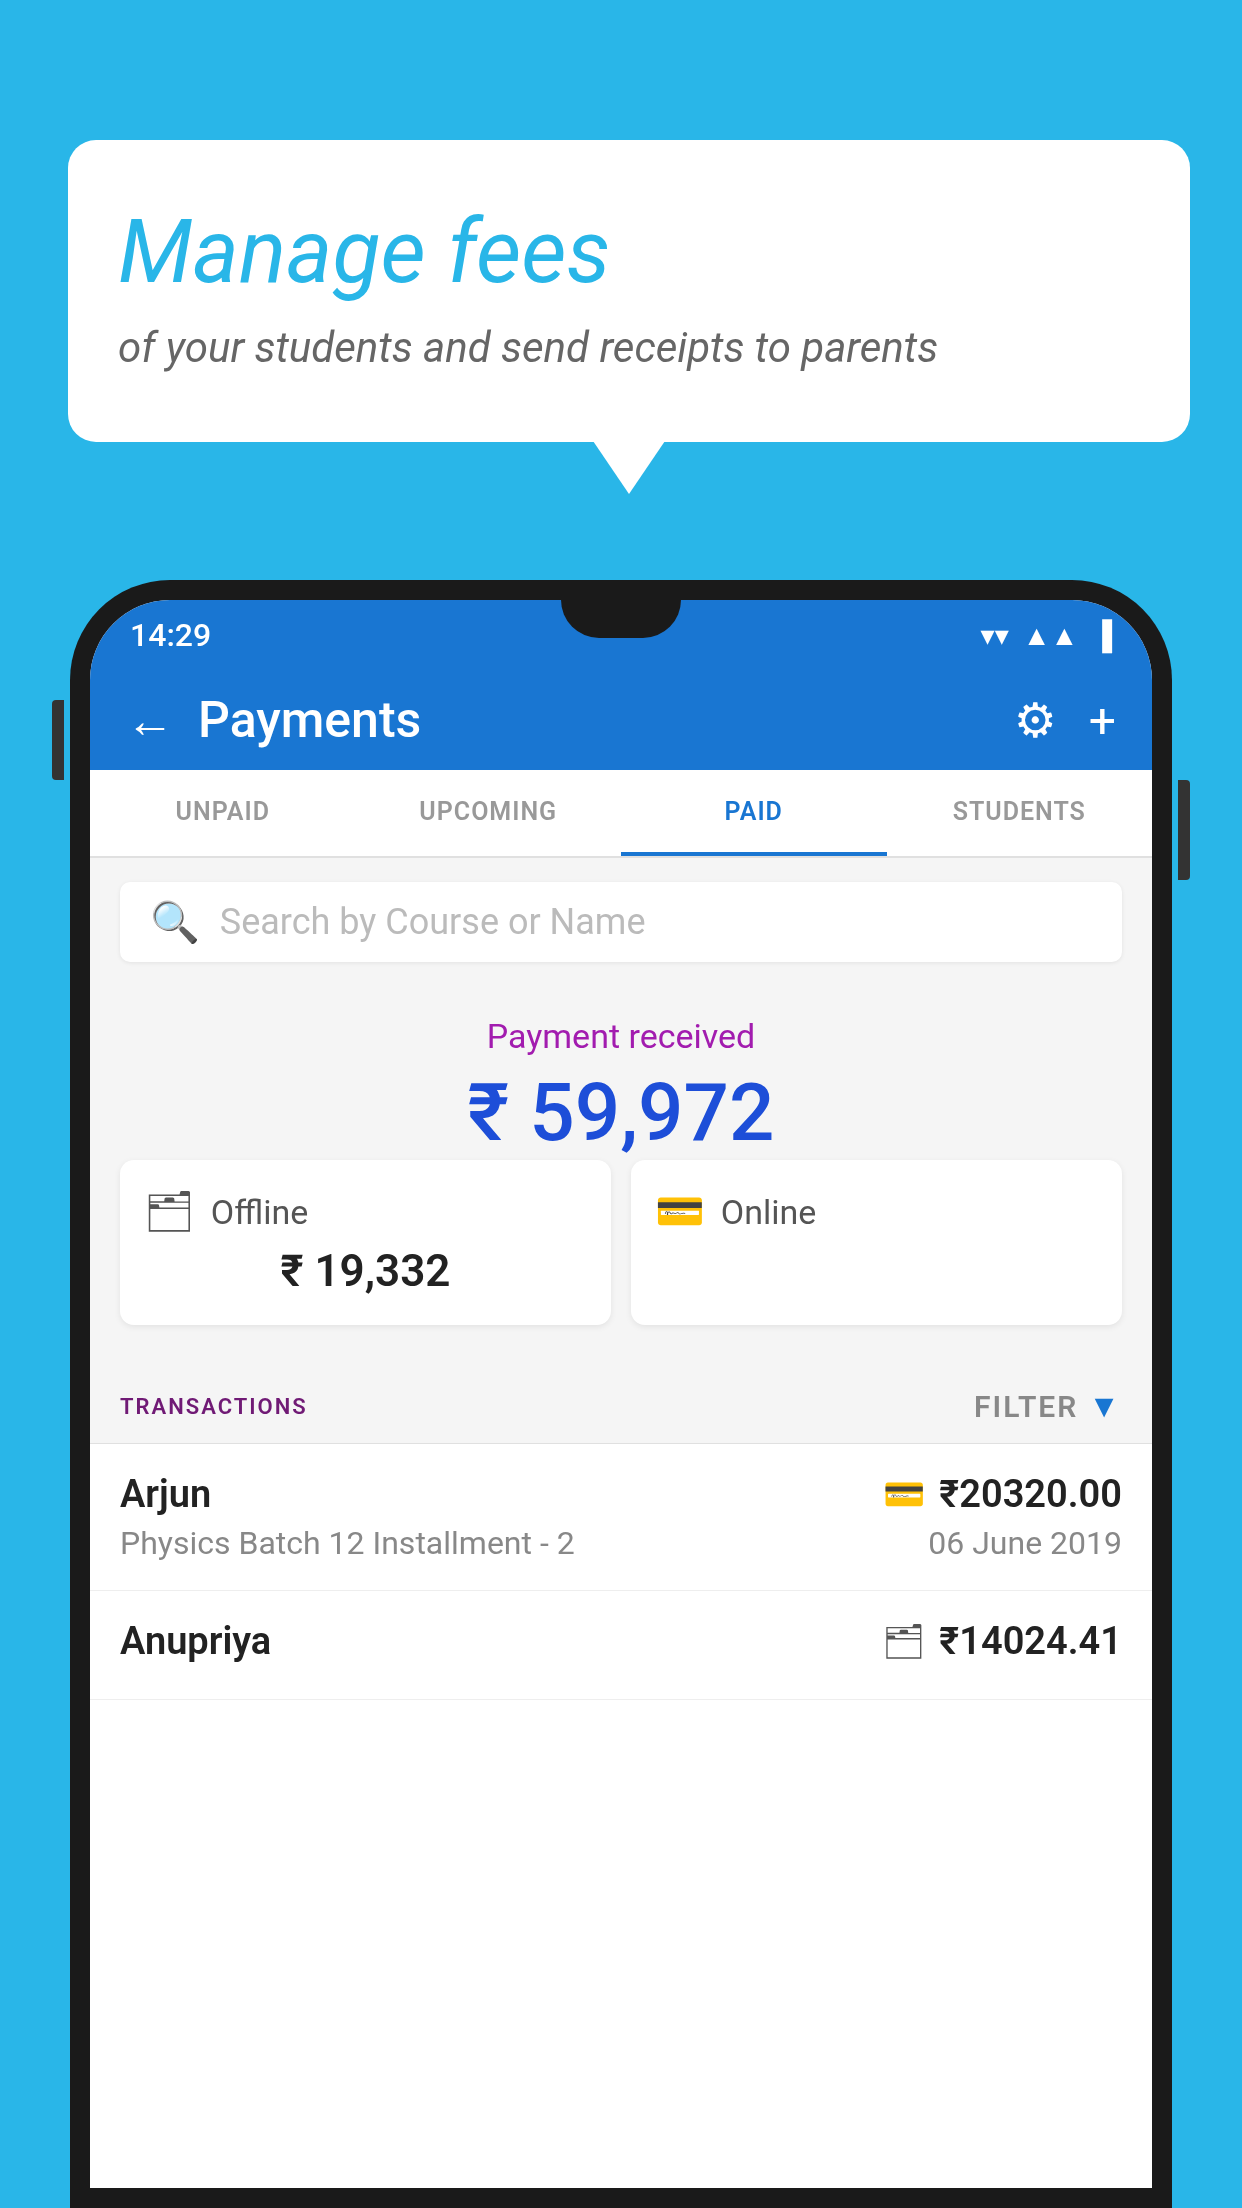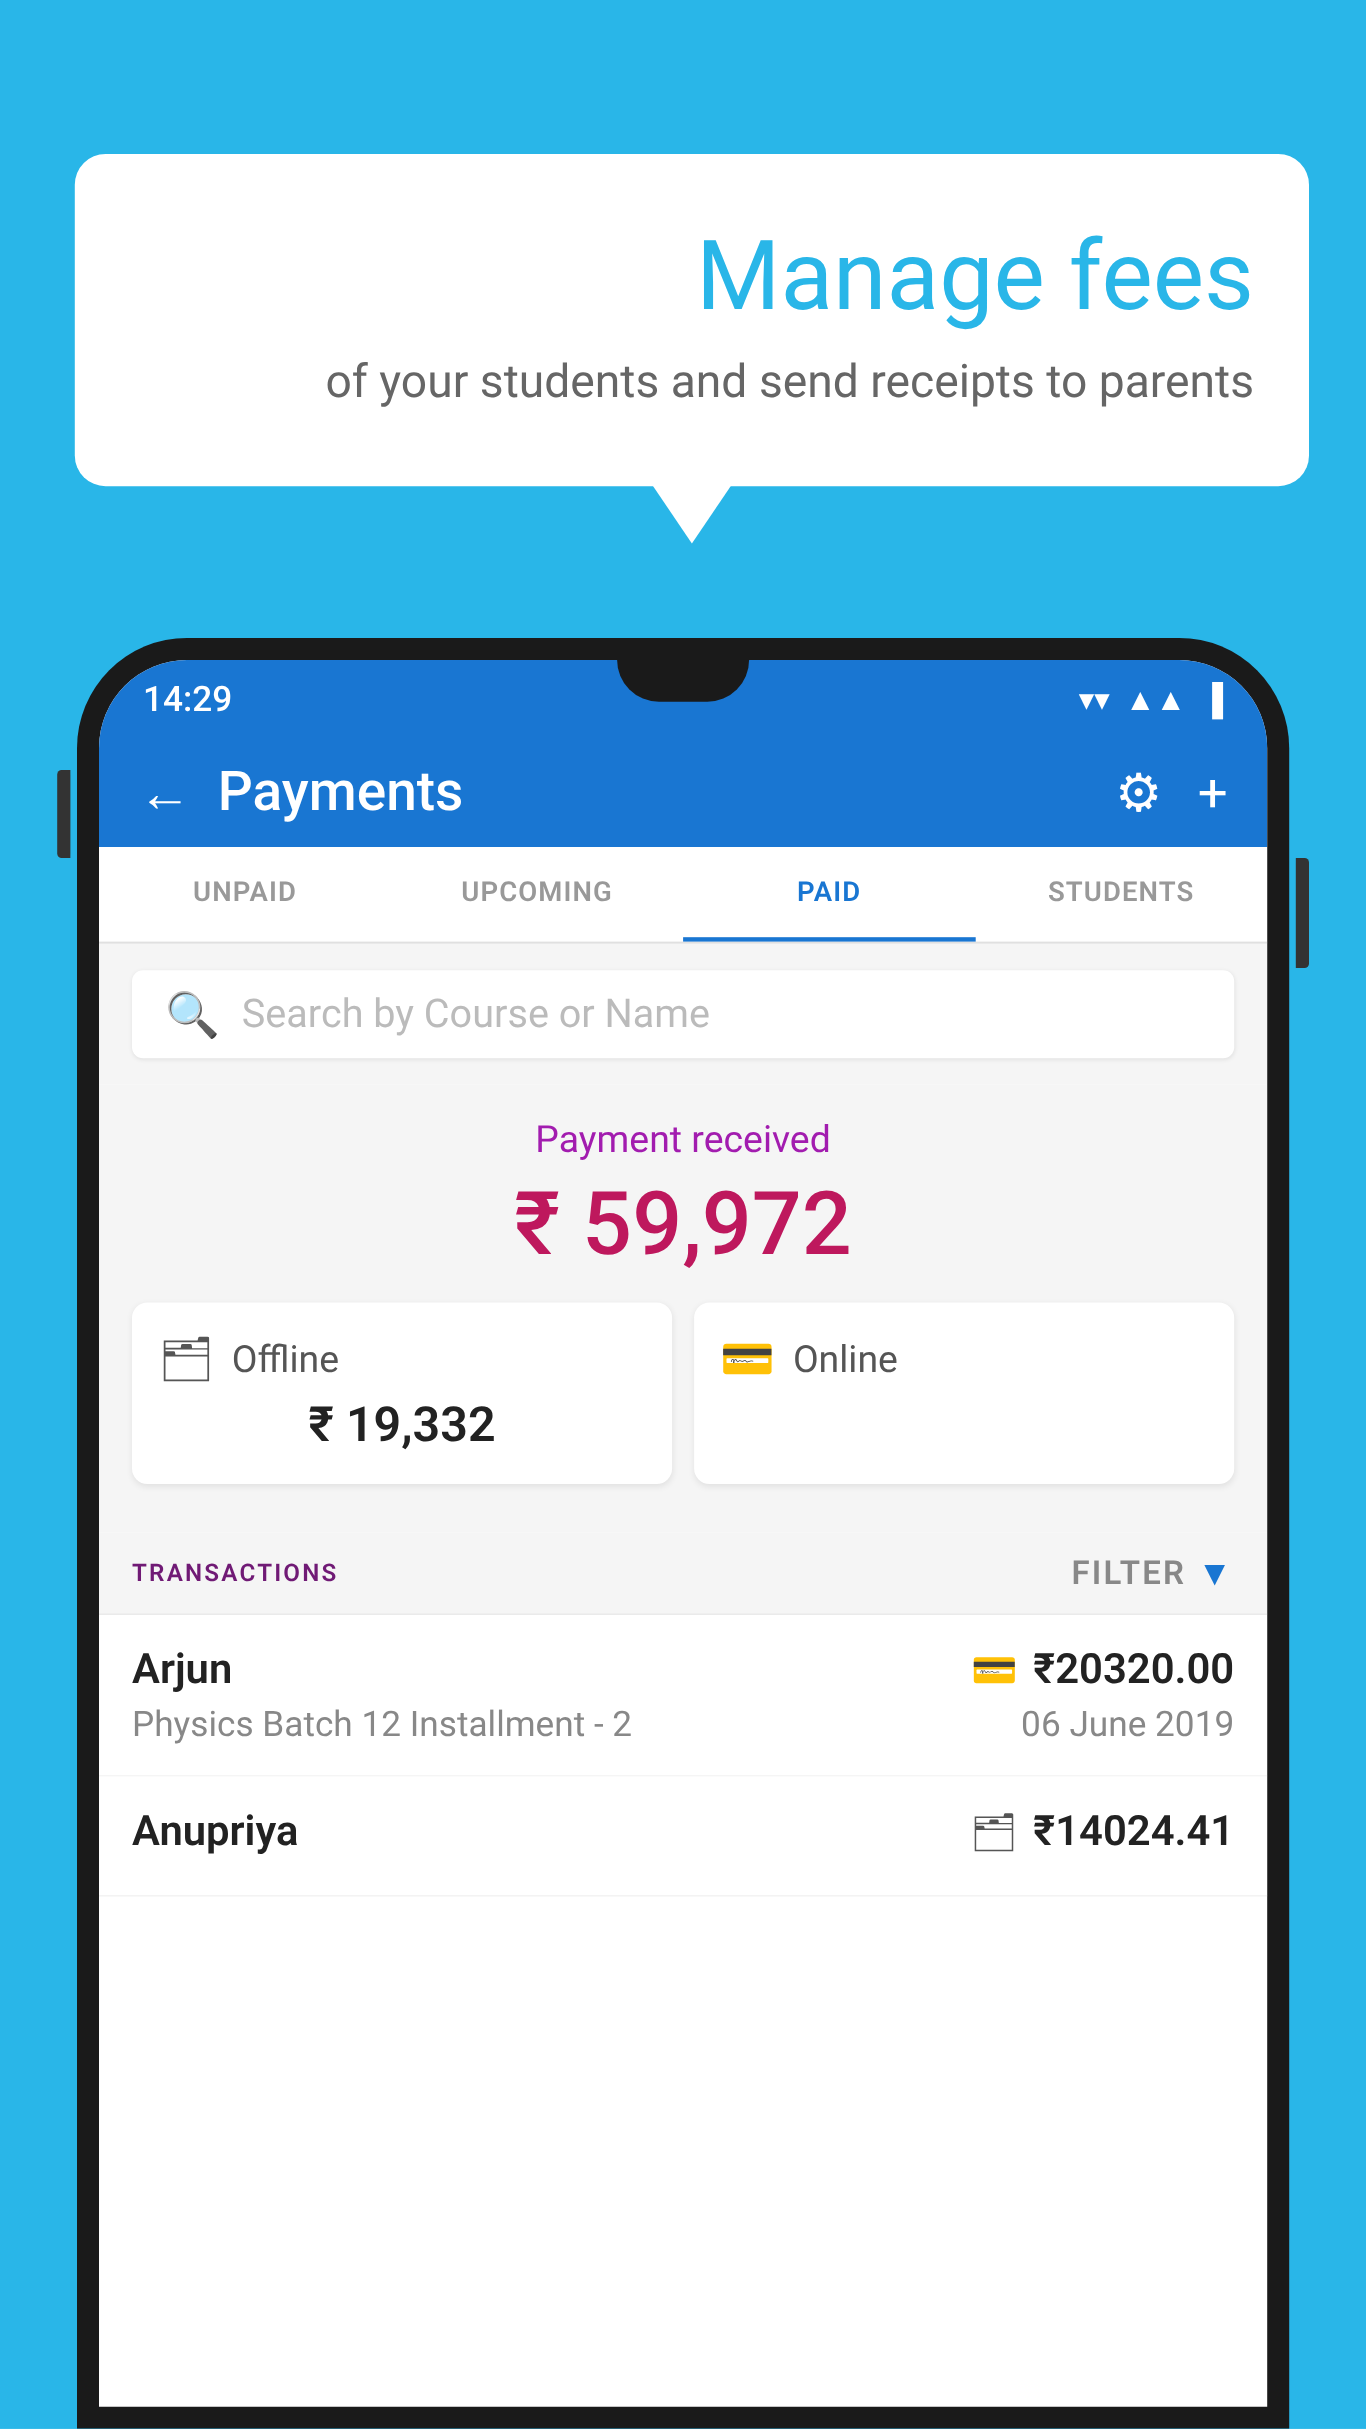--- a/index.html
+++ b/index.html
@@ -16,21 +16,22 @@
 
     
     .speech-bubble {
       position: absolute;
       top: 140px;
       left: 68px;
       right: 52px;
       background: white;
       border-radius: 28px;
       padding: 60px 50px 70px 50px;
-      text-align: right;
+      text-align: left;
+      font-style: italic;
     }
     .speech-bubble::after {
       content: '';
       position: absolute;
       bottom: -52px;
       left: 50%;
       transform: translateX(-50%);
       width: 0;
       height: 0;
       border-left: 38px solid transparent;
@@ -192,23 +193,22 @@
       padding: 30px 30px 20px;
       text-align: center;
     }
     .payment-label {
       font-size: 34px;
       color: #a21caf;
       margin-bottom: 10px;
     }
     .payment-amount {
       font-size: 80px;
-      color: #be185d;
+      color: #1d4ed8;
       font-weight: 500;
-      margin-bottom: 24px;
     }
 
     
     .payment-cards {
       display: flex;
       gap: 20px;
       padding: 0 0 24px;
     }
     .payment-card {
       flex: 1;

